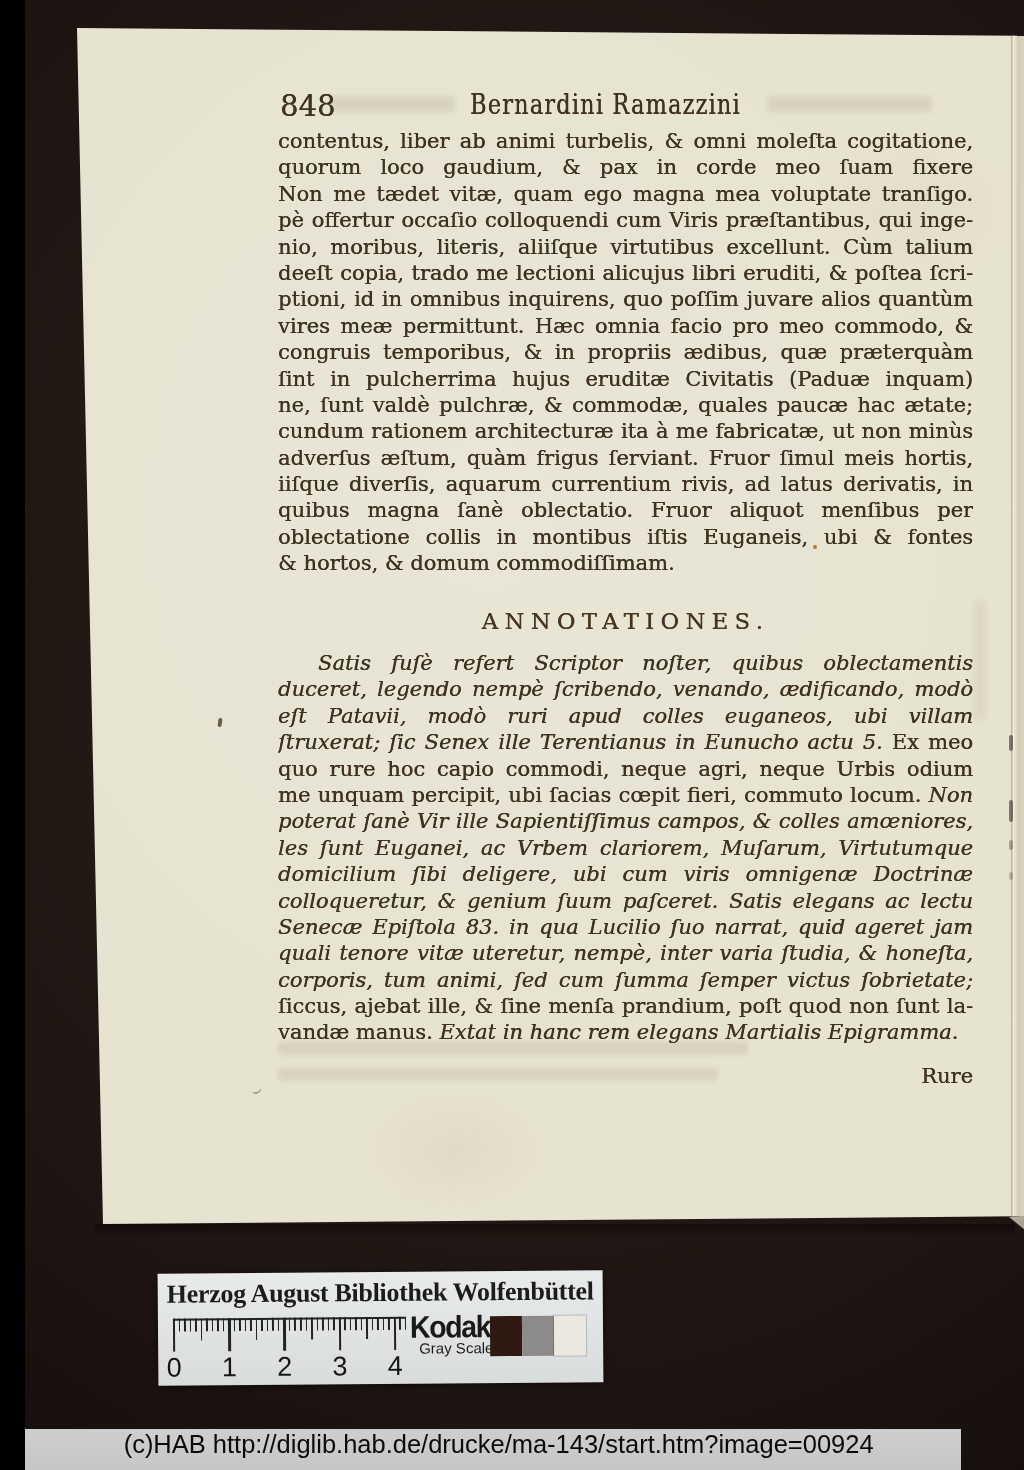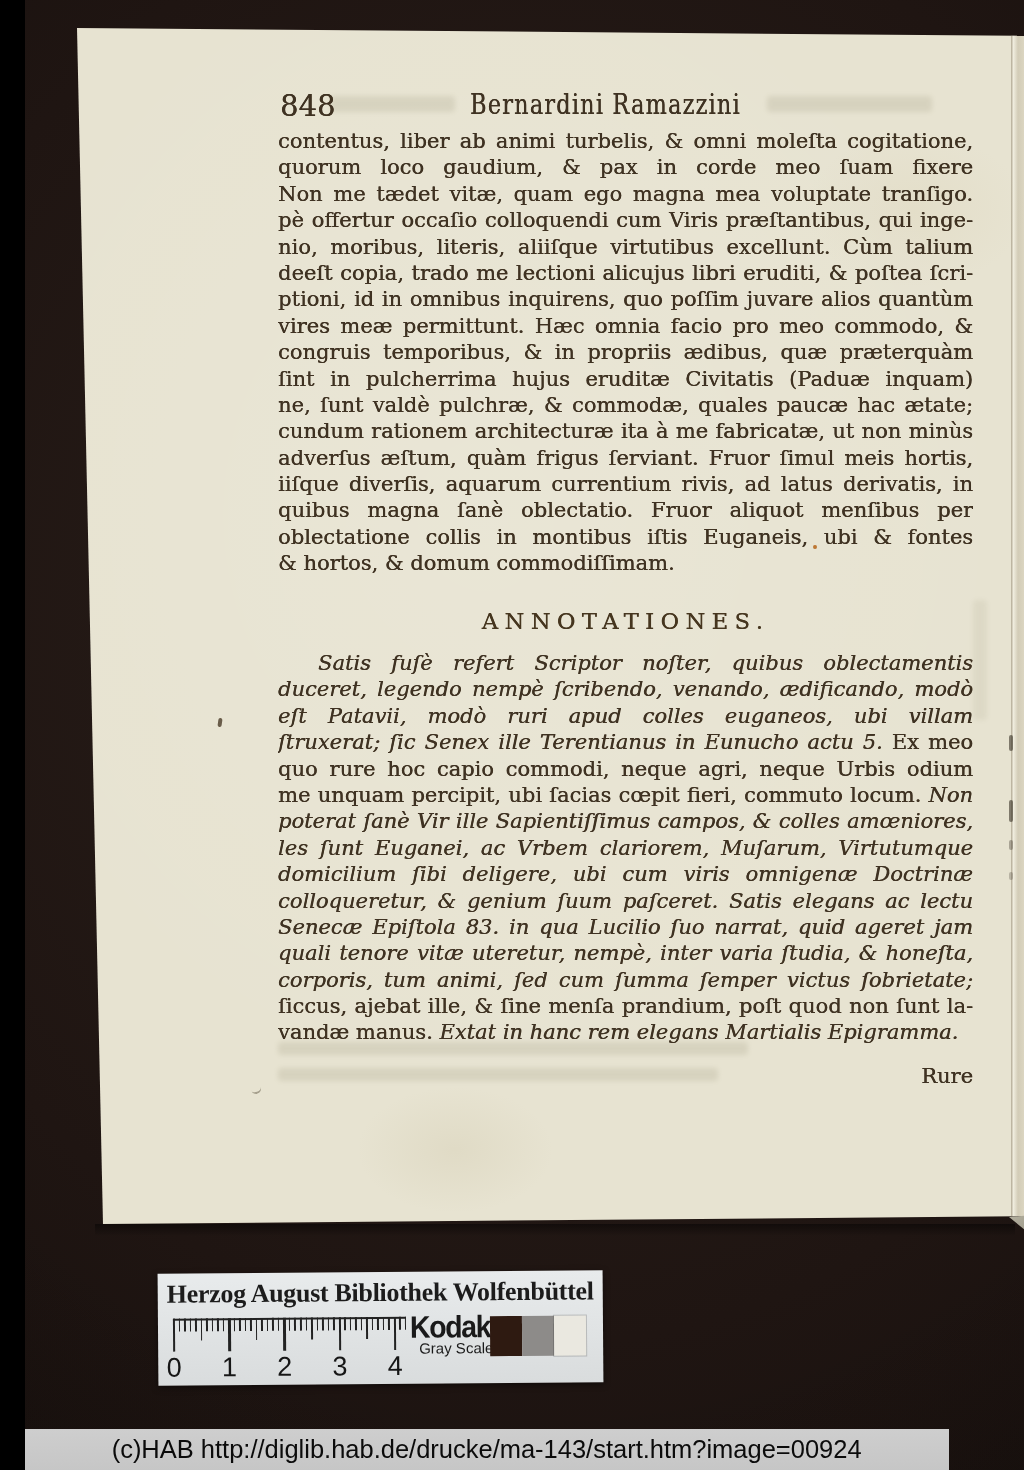--- a/index.html
+++ b/index.html
@@ -67,21 +67,21 @@
     transform:scaleX(.92);transform-origin:left top;}
   .gsc{position:absolute;left:261px;top:68px;font-family:"Liberation Sans", sans-serif;
     font-size:15px;color:#1a1a1a;}
   .patches{position:absolute;left:332px;top:45px;display:flex;}
   .patch{width:32px;height:40px;}
   .patch:last-child{outline:1px solid rgba(0,0,0,.18);}
   
   .vignette{position:absolute;inset:0;pointer-events:none;
     background:radial-gradient(140% 100% at 50% 40%, rgba(0,0,0,0) 55%, rgba(10,6,4,.26) 82%, rgba(5,3,2,.48) 100%);}
   .caption{position:absolute;left:0;top:1429px;width:924px;height:41px;
-    background:linear-gradient(180deg,#cecece,#c6c6c6);display:flex;align-items:center;justify-content:center;}
+    background:linear-gradient(180deg,#cecece,#c6c6c6);display:flex;align-items:flex-start;justify-content:center;padding-left:12px;}
   .caption span{font-family:"Liberation Sans", sans-serif;font-size:26px;color:#0b0b0b;
     white-space:nowrap;transform:scaleX(.98);}
 </style>
 </head>
 <body>
 
 <div class="photo">
 
   <div class="paper">
     <div class="fold"></div>

